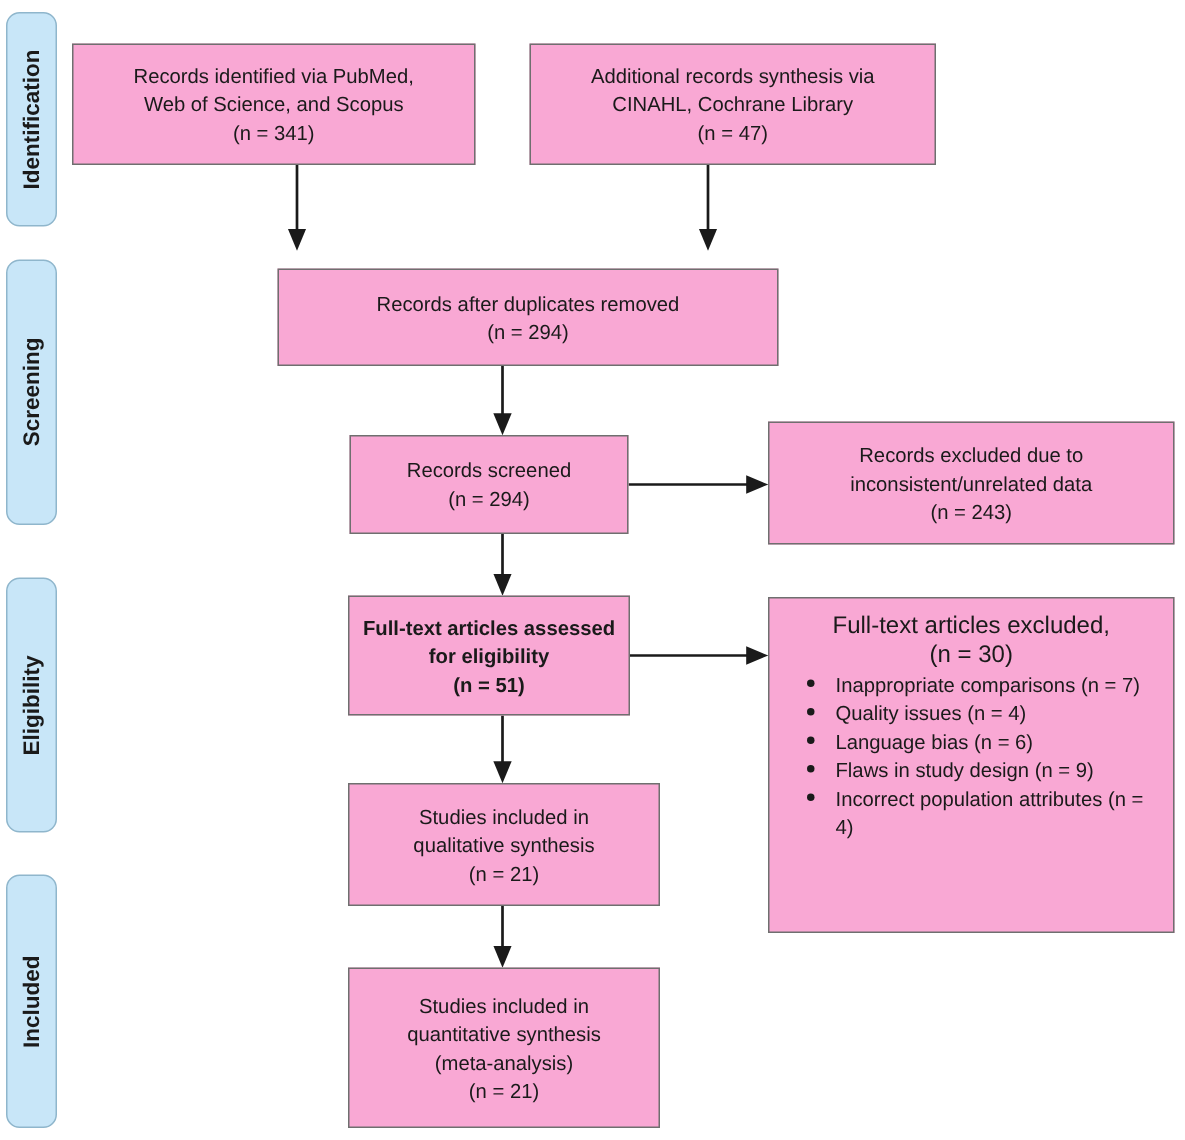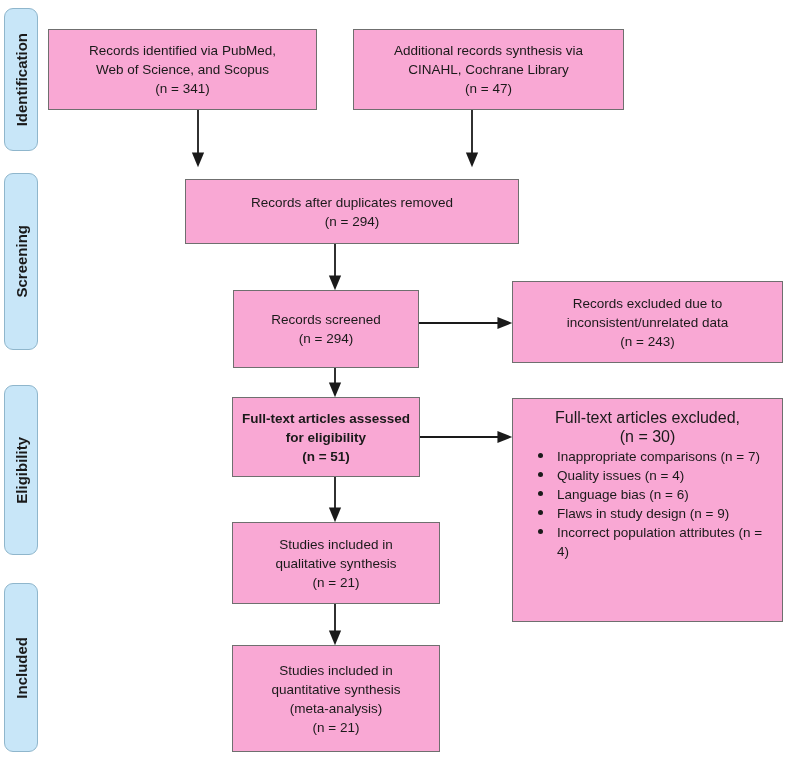--- a/index.html
+++ b/index.html
@@ -156,21 +156,21 @@
     <div class="line">Additional records synthesis via</div>
     <div class="line">CINAHL, Cochrane Library</div>
     <div class="line">(n = 47)</div>
   </div>
 
   <div class="flow-box" style="left:185px; top:167px; width:334px; height:65px;margin-top:12px;">
     <div class="line">Records after duplicates removed</div>
     <div class="line">(n = 294)</div>
   </div>
 
-  <div class="flow-box" style="left:233px; top:290px; width:186px; height:78px;">
+  <div class="flow-box" style="left:233px; top:290px; width:186px; height:66px;">
     <div class="line">Records screened</div>
     <div class="line">(n = 294)</div>
   </div>
 
   <div class="flow-box" style="left:512px; top:281px; width:271px; height:82px;">
     <div class="line">Records excluded due to</div>
     <div class="line">inconsistent/unrelated data</div>
     <div class="line">(n = 243)</div>
   </div>
 

